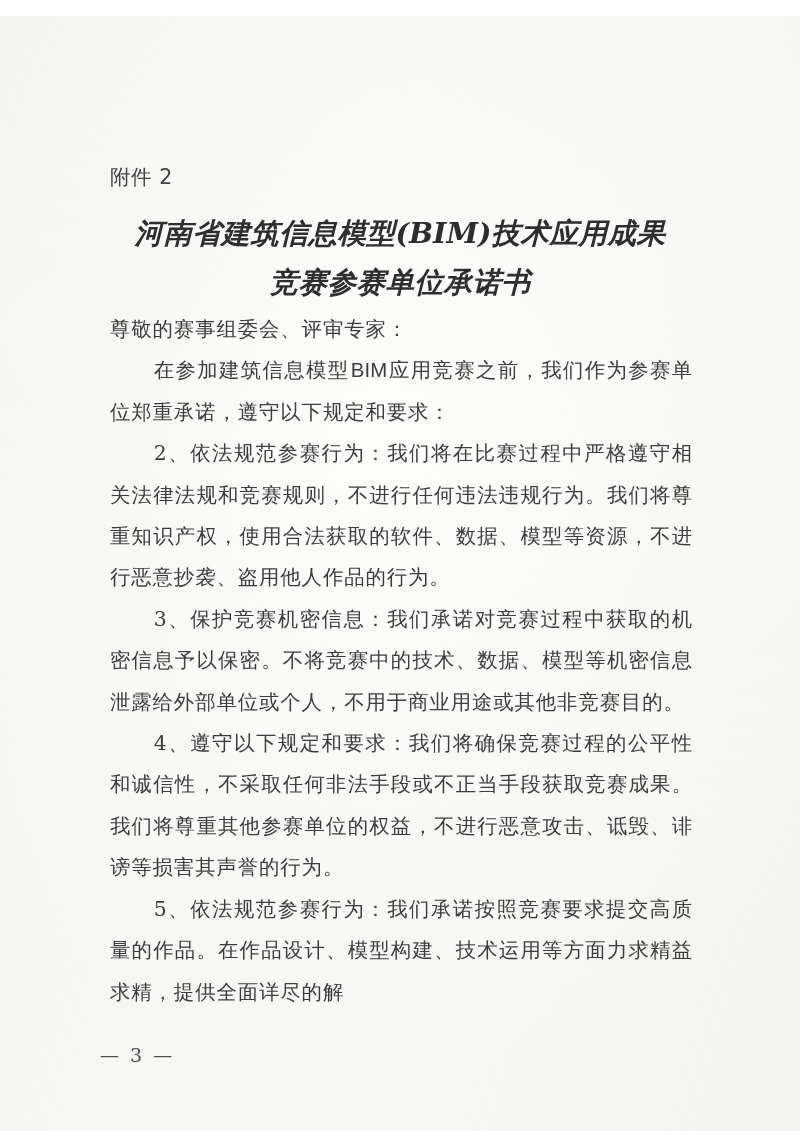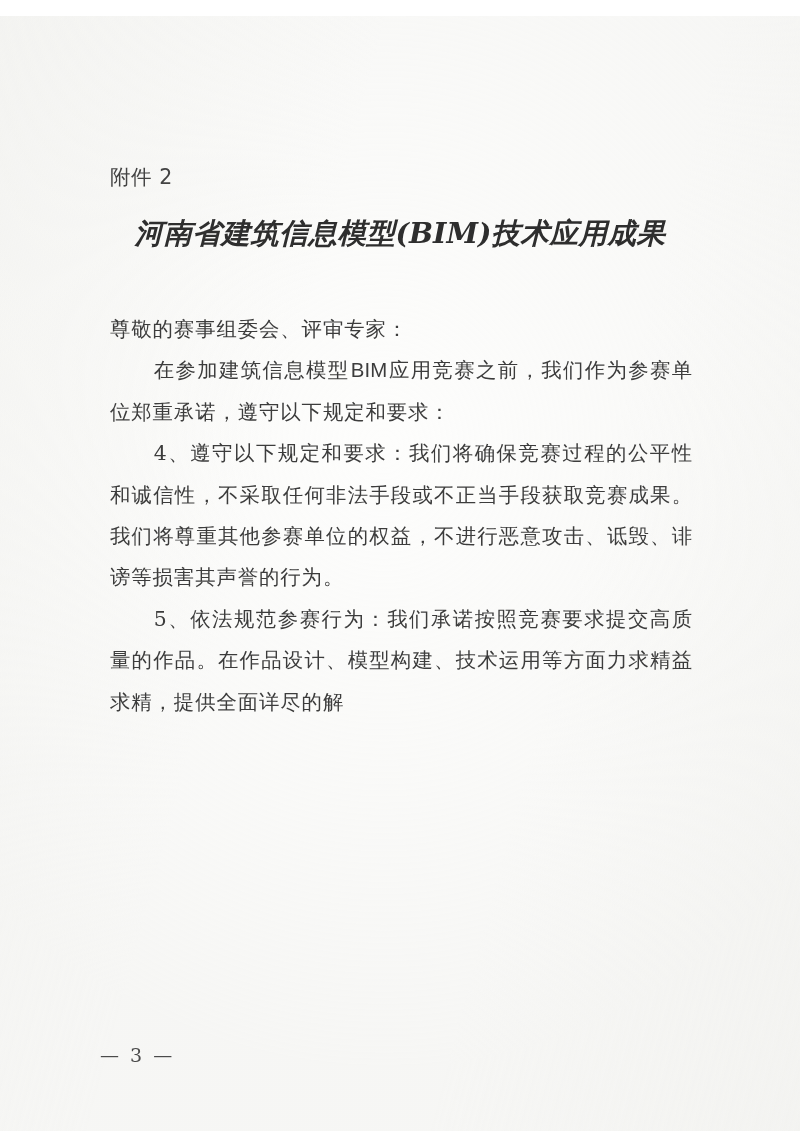--- a/index.html
+++ b/index.html
@@ -111,30 +111,33 @@
 <body>
 
 <div class="page">
 
   <div class="paper-tint"></div>
 
   <div class="attach-label">附件 2</div>
 
   <div class="doc-title">
     <span class="tline"><span>河南省建筑信息模型</span><span class="latin">(BIM)</span><span>技术应用成果</span></span>
+    <span class="tline">竞赛参赛单位承诺书</span>
   </div>
 
   <div class="body-block">
 
     <p class="para">尊敬的赛事组委会、评审专家：</p>
 
     <p class="para indent"><span>在参加建筑信息模型</span><span class="latin">BIM</span><span>应用竞赛之前，我们作为参赛单位郑重承诺，遵守以下规定和要求：</span></p>
 
 
+    <p class="para indent"><span>2、</span><span>依法规范参赛行为：</span><span>我们将在比赛过程中严格遵守相关法律法规和竞赛规则，不进行任何违法违规行为。我们将尊重知识产权，使用合法获取的软件、数据、模型等资源，不进行恶意抄袭、盗用他人作品的行为。</span></p>
 
+    <p class="para indent"><span>3、</span><span>保护竞赛机密信息：</span><span>我们承诺对竞赛过程中获取的机密信息予以保密。不将竞赛中的技术、数据、模型等机密信息泄露给外部单位或个人，不用于商业用途或其他非竞赛目的。</span></p>
 
     <p class="para indent"><span>4、</span><span>遵守以下规定和要求：</span><span>我们将确保竞赛过程的公平性和诚信性，不采取任何非法手段或不正当手段获取竞赛成果。我们将尊重其他参赛单位的权益，不进行恶意攻击、诋毁、诽谤等损害其声誉的行为。</span></p>
 
     <p class="para indent"><span>5、</span><span>依法规范参赛行为：</span><span>我们承诺按照竞赛要求提交高质量的作品。在作品设计、模型构建、技术运用等方面力求精益求精，提供全面详尽的解</span></p>
 
   </div>
 
   <div class="page-footer">— 3 —</div>
 
 </div>

